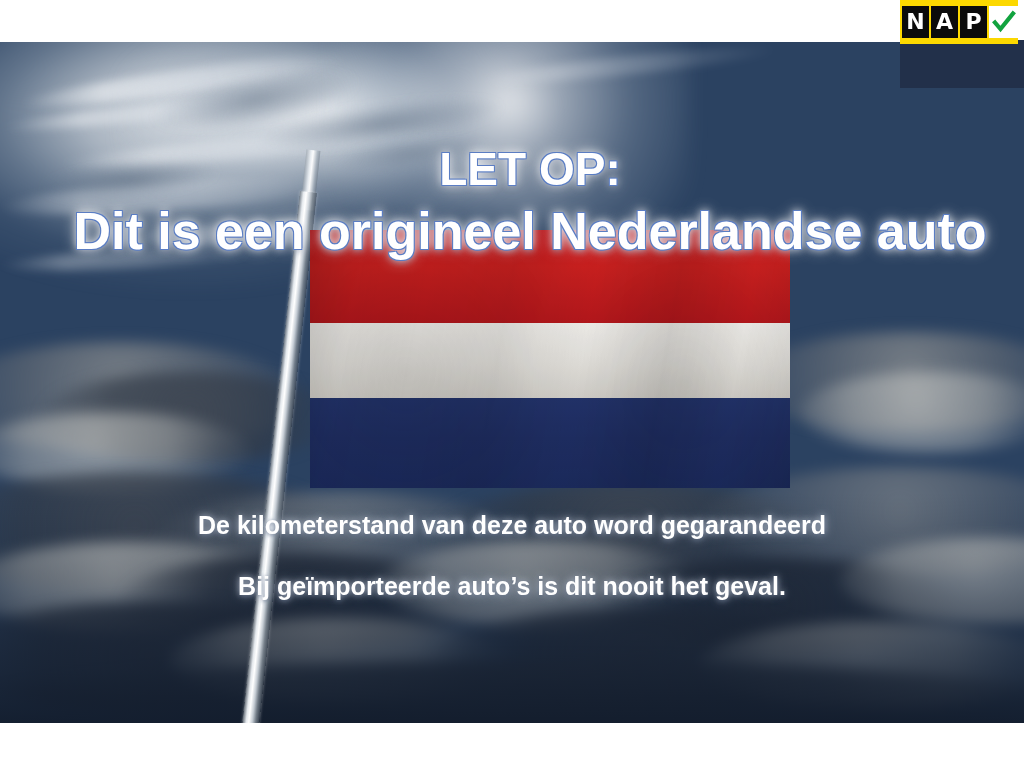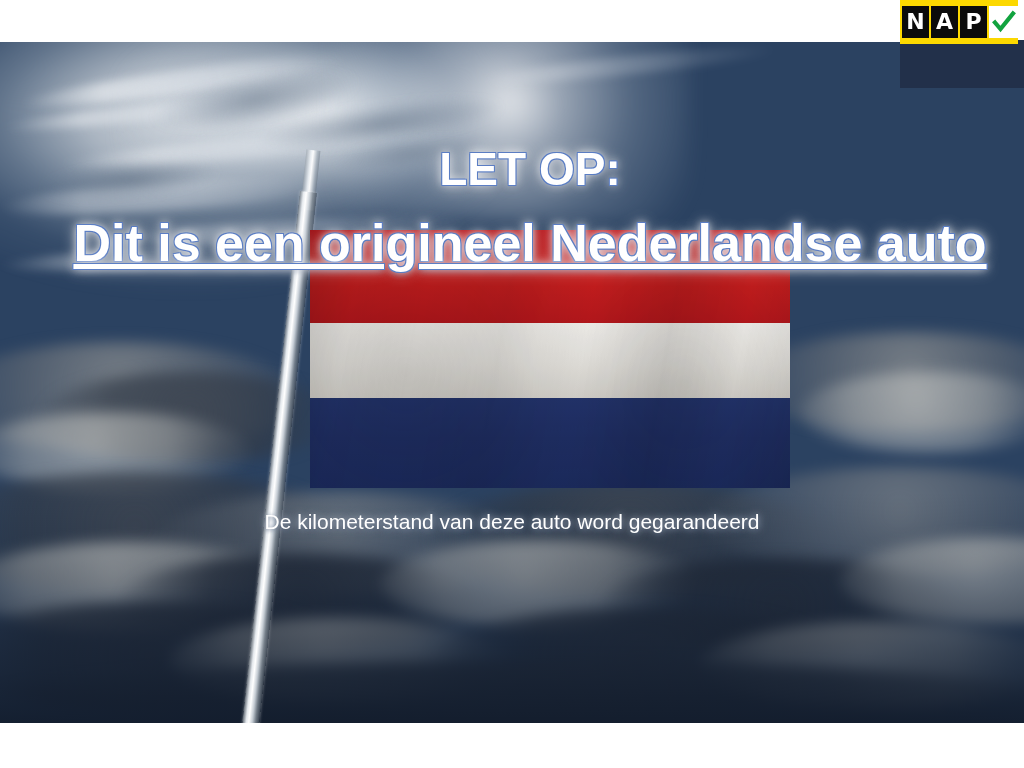--- a/index.html
+++ b/index.html
@@ -271,35 +271,35 @@
       1px 1px 0 #5b7ec4,
      -1px 1px 0 #5b7ec4,
       1px -1px 0 #5b7ec4,
      -1px -1px 0 #5b7ec4,
       0 0 8px rgba(255,255,255,0.95),
       0 0 16px rgba(255,255,255,0.65),
       0 2px 6px rgba(30,50,90,0.55);
     padding-left: 36px;
   }
   #hl1 { font-size: 46px; }
-  #hl2 { font-size: 52px; margin-top: 24px; text-decoration: underline; }
+  #hl2 { font-size: 52px; margin-top: 12px; }
 
   
   #body-copy {
     position: absolute;
     left: 0; top: 466px;
     width: 1024px;
     text-align: center;
     pointer-events: none;
   }
   .bc-line {
     color: #ffffff;
-    font-size: 21px;
+    font-size: 25px;
     line-height: 1.38;
-    font-weight: 400;
+    font-weight: 700;
     text-shadow:
       0 0 6px rgba(255,255,255,0.55),
       0 0 12px rgba(210,228,255,0.4),
       0 1px 4px rgba(20,40,75,0.75);
   }
   .bc-gap { height: 26px; }
 
   
   #logos {
     position: absolute;
@@ -467,20 +467,21 @@
     </div>
 
     <div id="headline">
       <div class="hl-line" id="hl1">LET OP:</div>
       <div class="hl-line" id="hl2">Dit is een origineel Nederlandse auto</div>
     </div>
 
     <div id="body-copy">
       <div class="bc-line">De kilometerstand van deze auto word gegarandeerd</div>
       <div class="bc-gap"></div>
+      <div class="bc-line">Bij geïmporteerde auto’s is dit nooit het geval.</div>
     </div>
 
   </div>
 
   <div id="nap-backdrop"></div>
 
   <div id="logos">
 
 
     <div id="nap">

